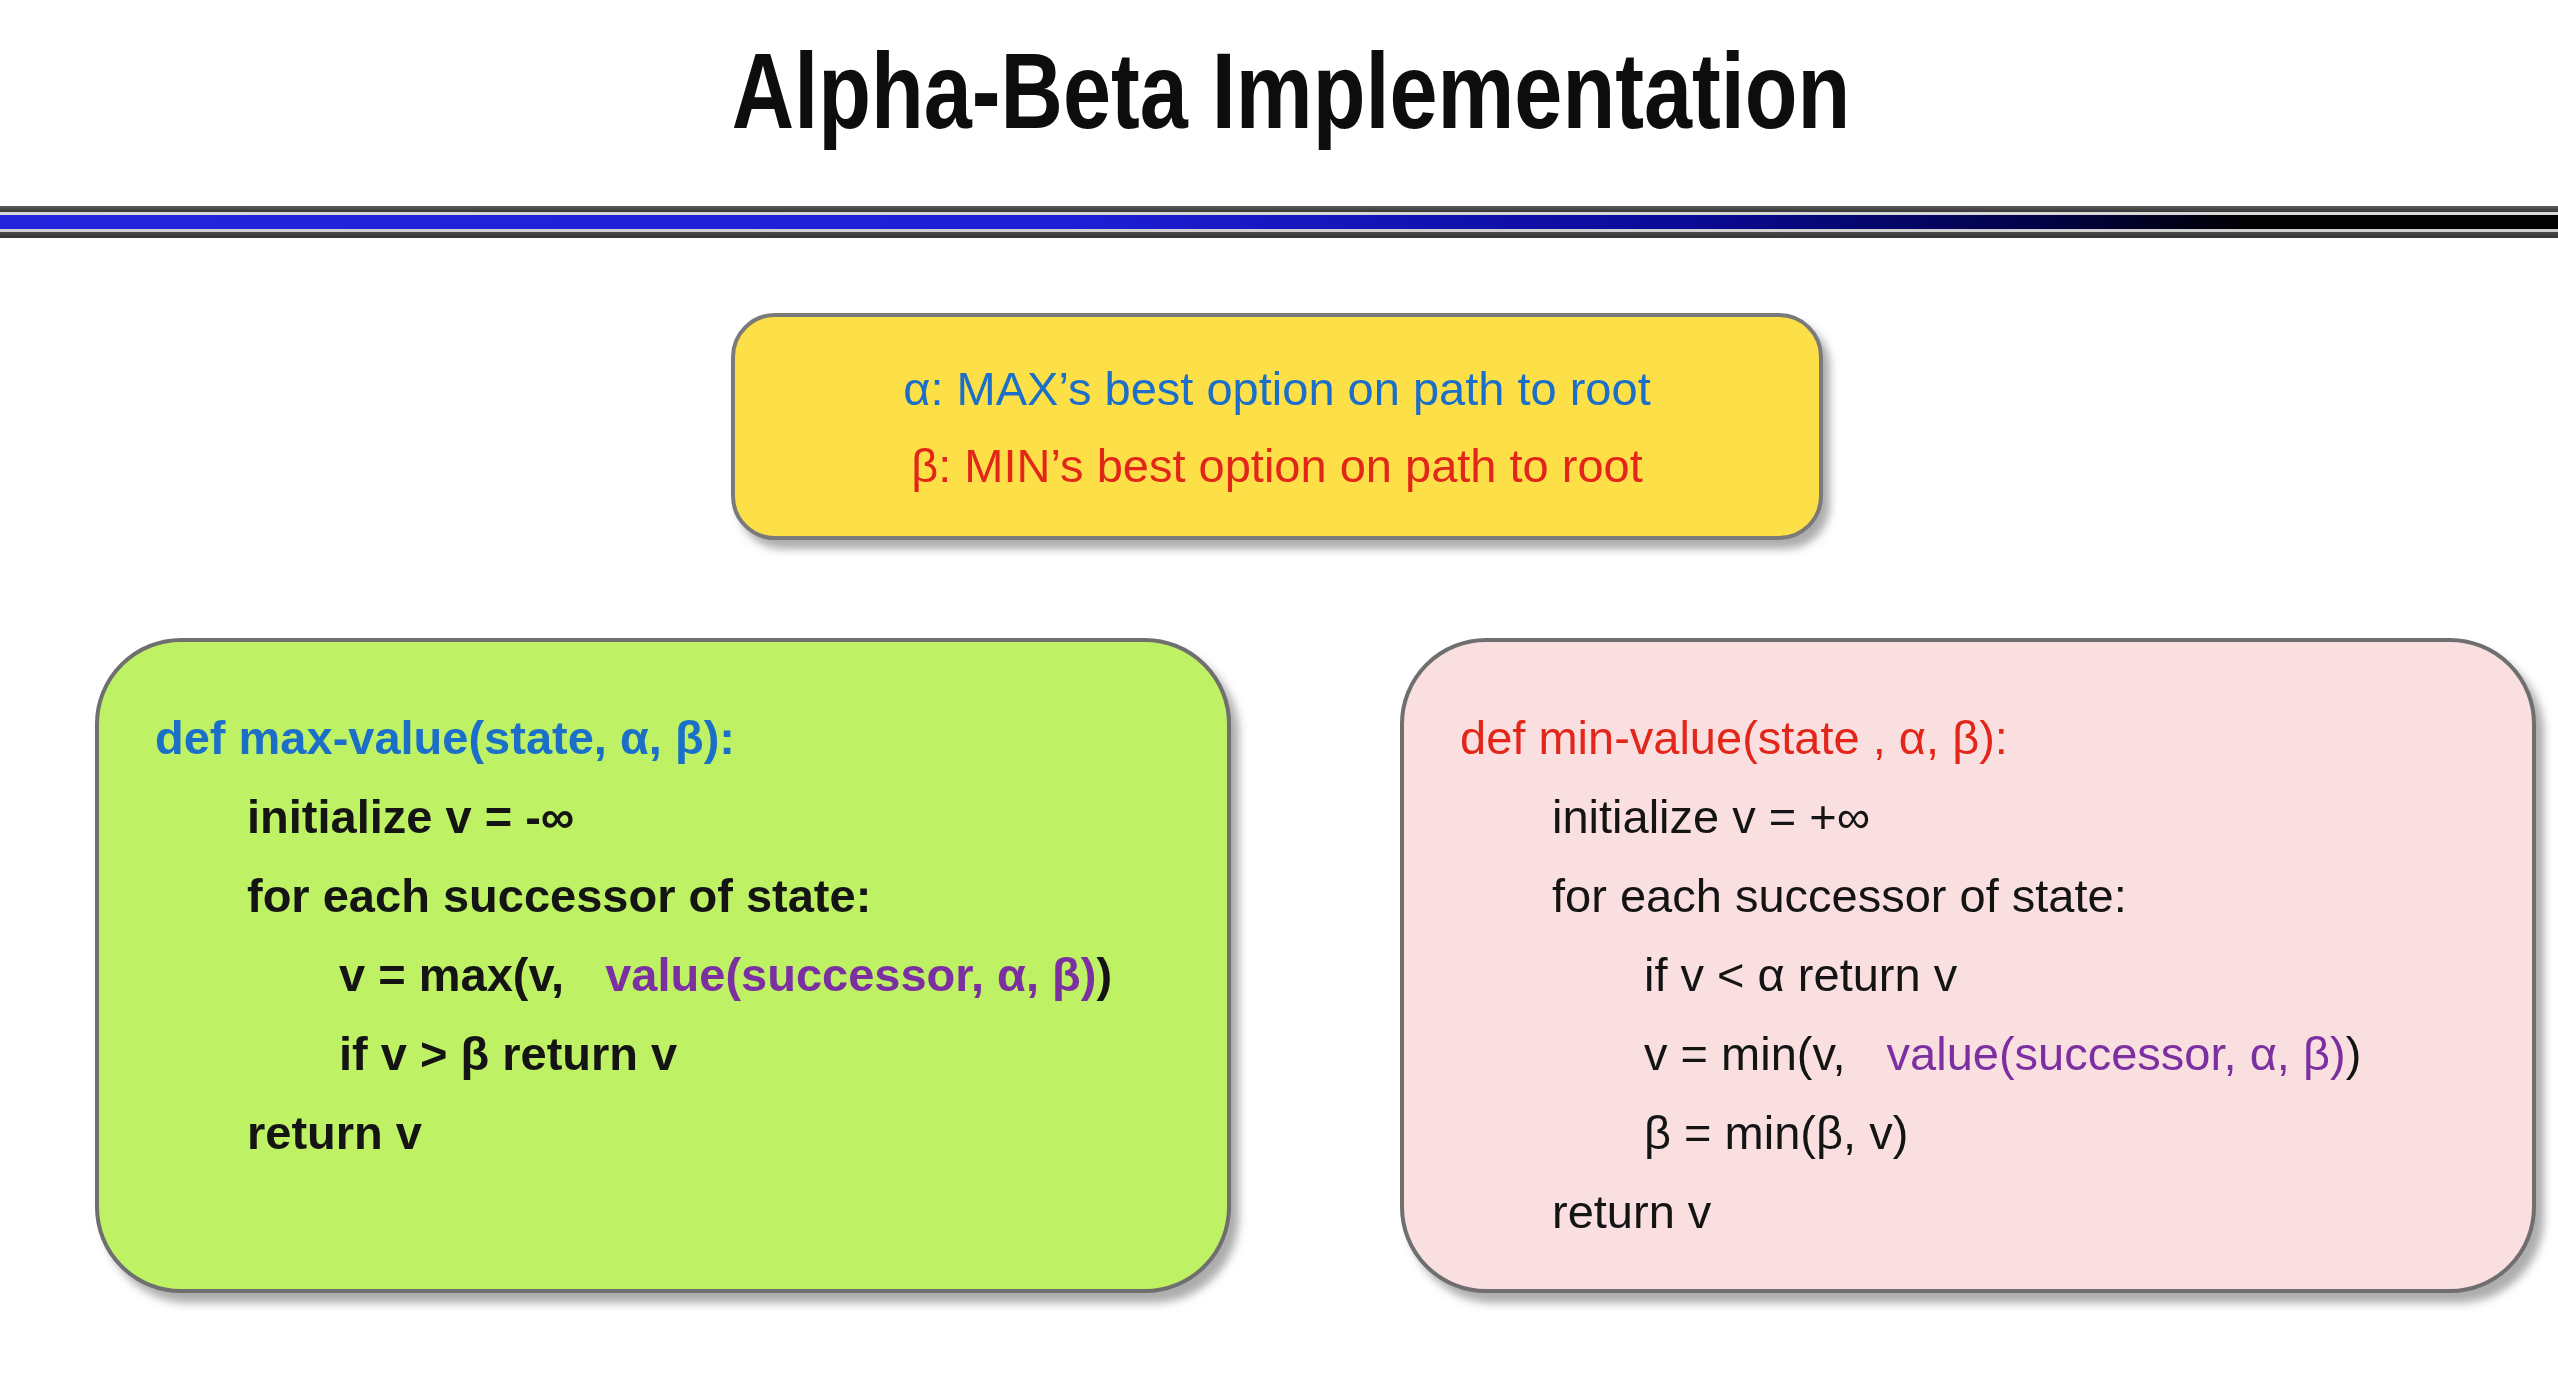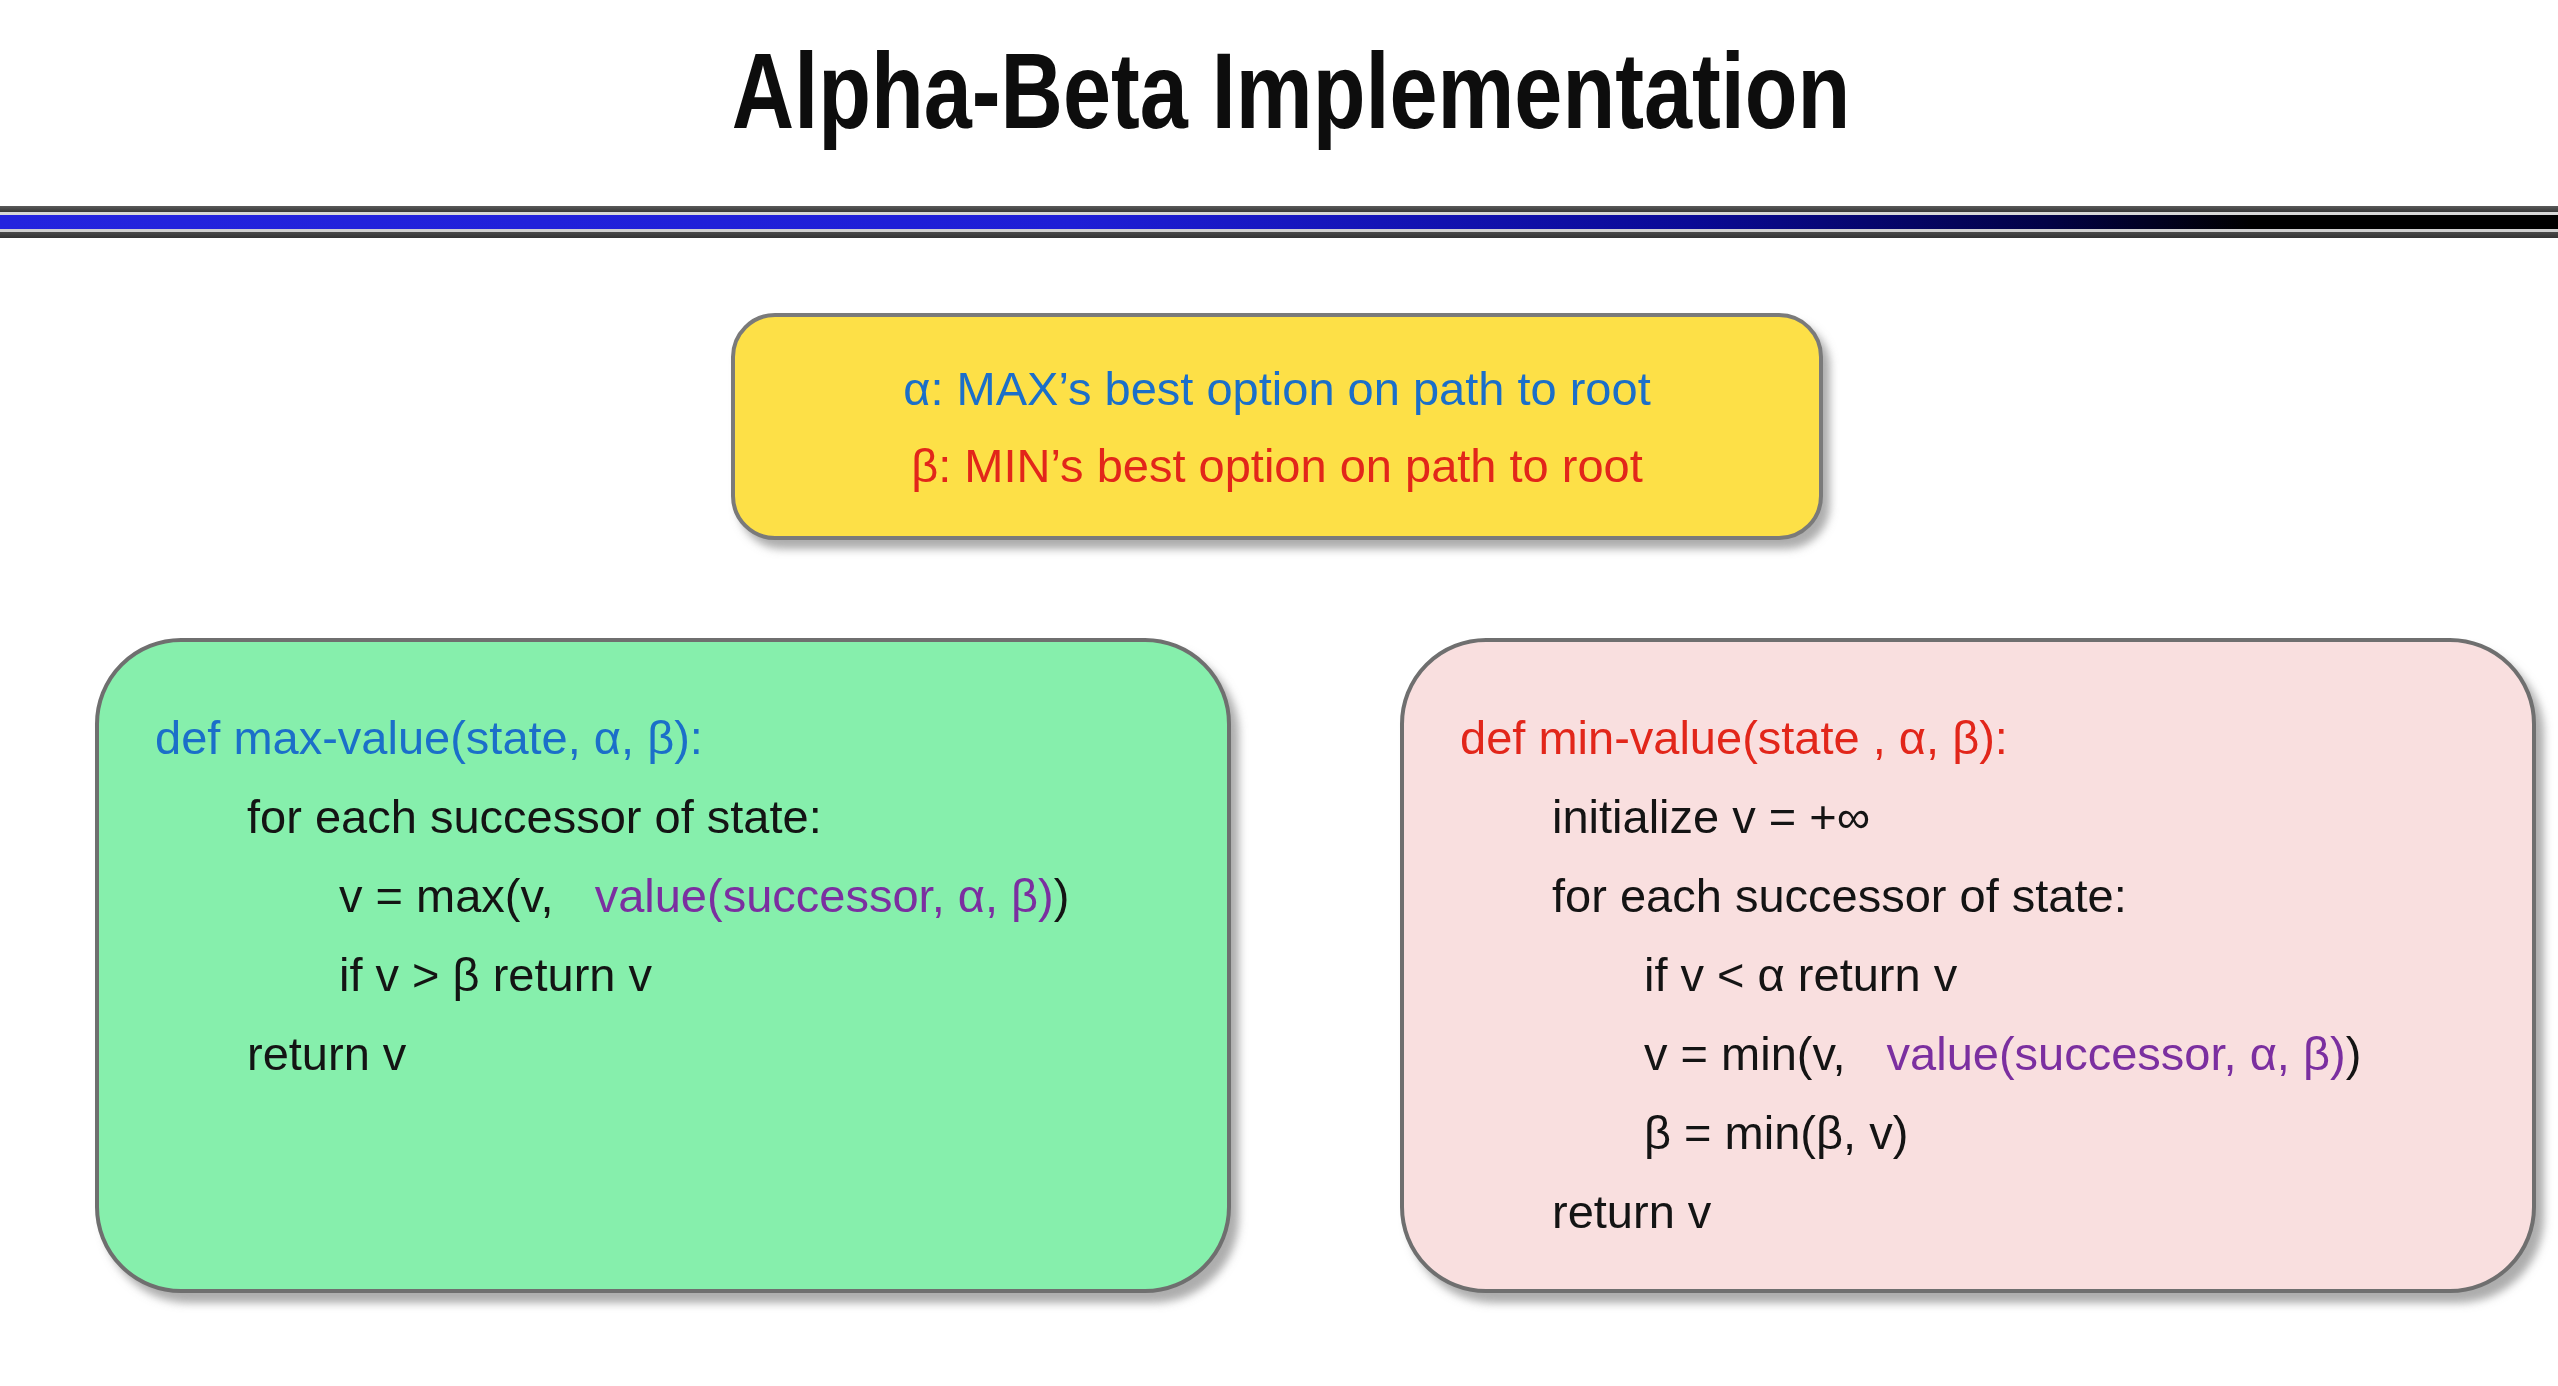--- a/index.html
+++ b/index.html
@@ -75,21 +75,21 @@
     box-sizing: border-box;
     border: 4px solid #6f6f6f;
     border-radius: 86px;
     box-shadow: 8px 10px 9px rgba(105,105,105,0.55);
     font-size: 47px;
     line-height: 79px;
     color: #141414;
     padding: 56px 0 0 56px;
     white-space: nowrap;
   }
-  #max-box { left: 95px;   background: #86efac; }
+  #max-box { left: 95px;   background: #bef264; font-weight: bold; }
   #min-box { left: 1400px; background: #f9dfdf; }
 
   .ind1 { padding-left: 92px; }
   .ind2 { padding-left: 184px; }
 
   .c-blue   { color: #1b6fc9; }
   .c-red    { color: #e2261a; }
   .c-purple { color: #7b2fa0; margin-left: 28px; }
 </style>
 </head>
@@ -109,20 +109,21 @@
     <div class="rule-bottom"></div>
   </div>
 
   <div class="info-box">
     <div class="c-blue">α: MAX’s best option on path to root</div>
     <div class="c-red">β: MIN’s best option on path to root</div>
   </div>
 
   <div id="max-box" class="code-box">
     <div class="c-blue">def max-value(state, α, β):</div>
+    <div class="ind1">initialize v = -∞</div>
     <div class="ind1">for each successor of state:</div>
     <div class="ind2"><span>v = max(v, </span><span class="c-purple">value(successor, α, β)</span><span>)</span></div>
     <div class="ind2">if v &gt; β return v</div>
     <div class="ind1">return v</div>
   </div>
 
   <div id="min-box" class="code-box">
     <div class="c-red">def min-value(state , α, β):</div>
     <div class="ind1">initialize v = +∞</div>
     <div class="ind1">for each successor of state:</div>

